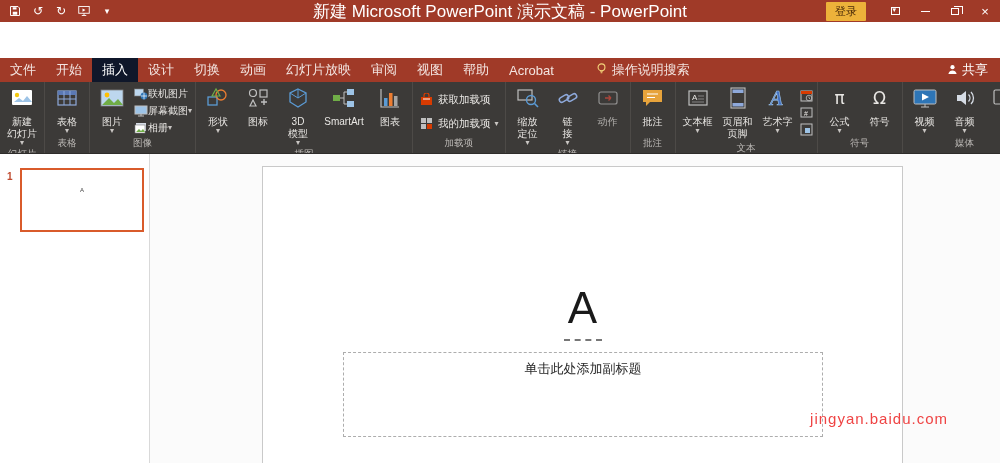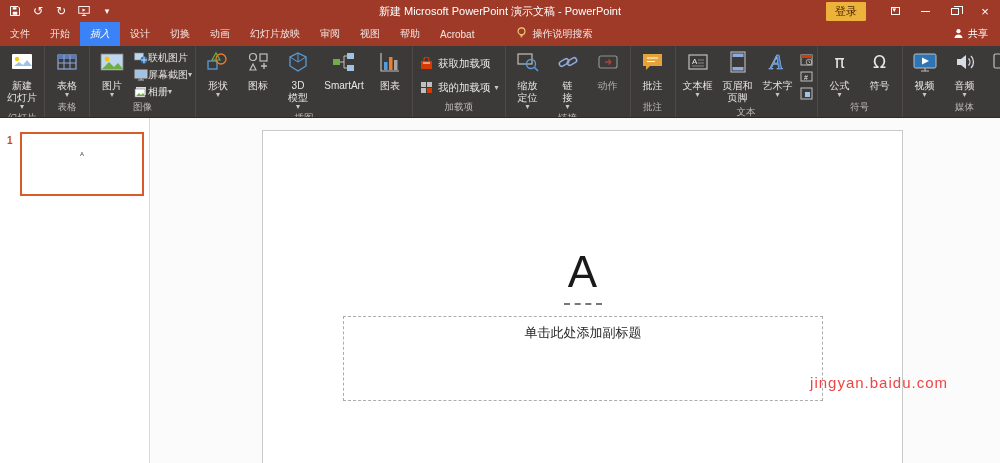--- a/index.html
+++ b/index.html
@@ -3,34 +3,34 @@
 <meta charset="utf-8">
 <style>
   * { margin:0; padding:0; box-sizing:border-box; }
   body { font-family:"Liberation Sans","DejaVu Sans",sans-serif; background:#888; }
   .app { position:relative; width:1000px; height:463px; background:#fff; overflow:hidden; }
 
   
   .titlebar { position:relative; height:22px; background:#A03A28; display:flex; align-items:center; color:#fff; font-size:11px; }
   .qat { display:flex; align-items:center; gap:9px; padding-left:8px; z-index:2; }
   .qat .qi { display:inline-flex; width:14px; height:14px; align-items:center; justify-content:center; color:#fff; font-size:12px; cursor:default; }
-  .tb-title { position:absolute; left:0; right:0; text-align:center; font-size:11px; color:#fff; }
+  .tb-title { position:absolute; left:0; right:0; text-align:center; font-size:17px; color:#fff; }
   .tb-right { margin-left:auto; display:flex; align-items:center; height:100%; z-index:2;padding-left:33px; }
   .signin { background:#EDB23A; color:#4A2A08; font-size:11px; padding:2px 9px; margin-right:14px; border-radius:1px; }
   .winbtn { width:30px; height:100%; display:flex; align-items:center; justify-content:center; color:#fff; }
   .box-ic { width:9px; height:8px; border:1px solid #fff; display:inline-block; position:relative; }
   .box-ic.caretbox:after { content:"▾"; position:absolute; font-size:7px; left:1px; top:-2px; }
   .min-ic { width:9px; height:1px; background:#fff; display:inline-block; }
   .restore-ic { width:8px; height:7px; border:1px solid #fff; position:relative; display:inline-block; }
   .restore-ic:before { content:""; position:absolute; left:2px; top:-3px; width:8px; height:7px; border:1px solid #fff; border-bottom:none; border-left:none; }
 
   
-  .tabrow { height:24px; background:#A03A28; display:flex; align-items:stretch; color:#F3E5E1; font-size:10px; }
+  .tabrow { height:24px; background:#A03A28; display:flex; align-items:stretch; color:#F3E5E1; font-size:13px;margin-top:36px; }
   .tab { display:flex; align-items:center; padding:0 10px; cursor:default; white-space:nowrap; }
-  .tab.active { background:#3b82f6; color:#fff;font-style:italic; }
+  .tab.active { background:#0f172a; color:#fff; }
   .tellme { display:flex; align-items:center; gap:5px; margin-left:32px; color:#F3E5E1; }
   .share { margin-left:auto; display:flex; align-items:center; gap:4px; padding-right:12px; color:#fff; }
 
   
   .ribbon { height:72px; background:#3C3A38; display:flex; align-items:stretch; color:#E8E6E3; overflow:hidden; border-bottom:1px solid #2e2c2a; }
   .group { display:flex; flex-direction:column; border-right:1px solid #4D4A47; padding:3px 3px 0; }
   .gc { flex:1; display:flex; align-items:flex-start; gap:2px; }
   .gl { text-align:center; font-size:9.5px; color:#BDBAB7; padding:1px 2px 3px; white-space:nowrap; }
   .btn-big { display:flex; flex-direction:column; align-items:center; min-width:38px; padding:1px 2px; text-align:center; cursor:default; }
   .btn-big .bl { font-size:10px; line-height:1.18; white-space:pre-line; margin-top:6px; }

